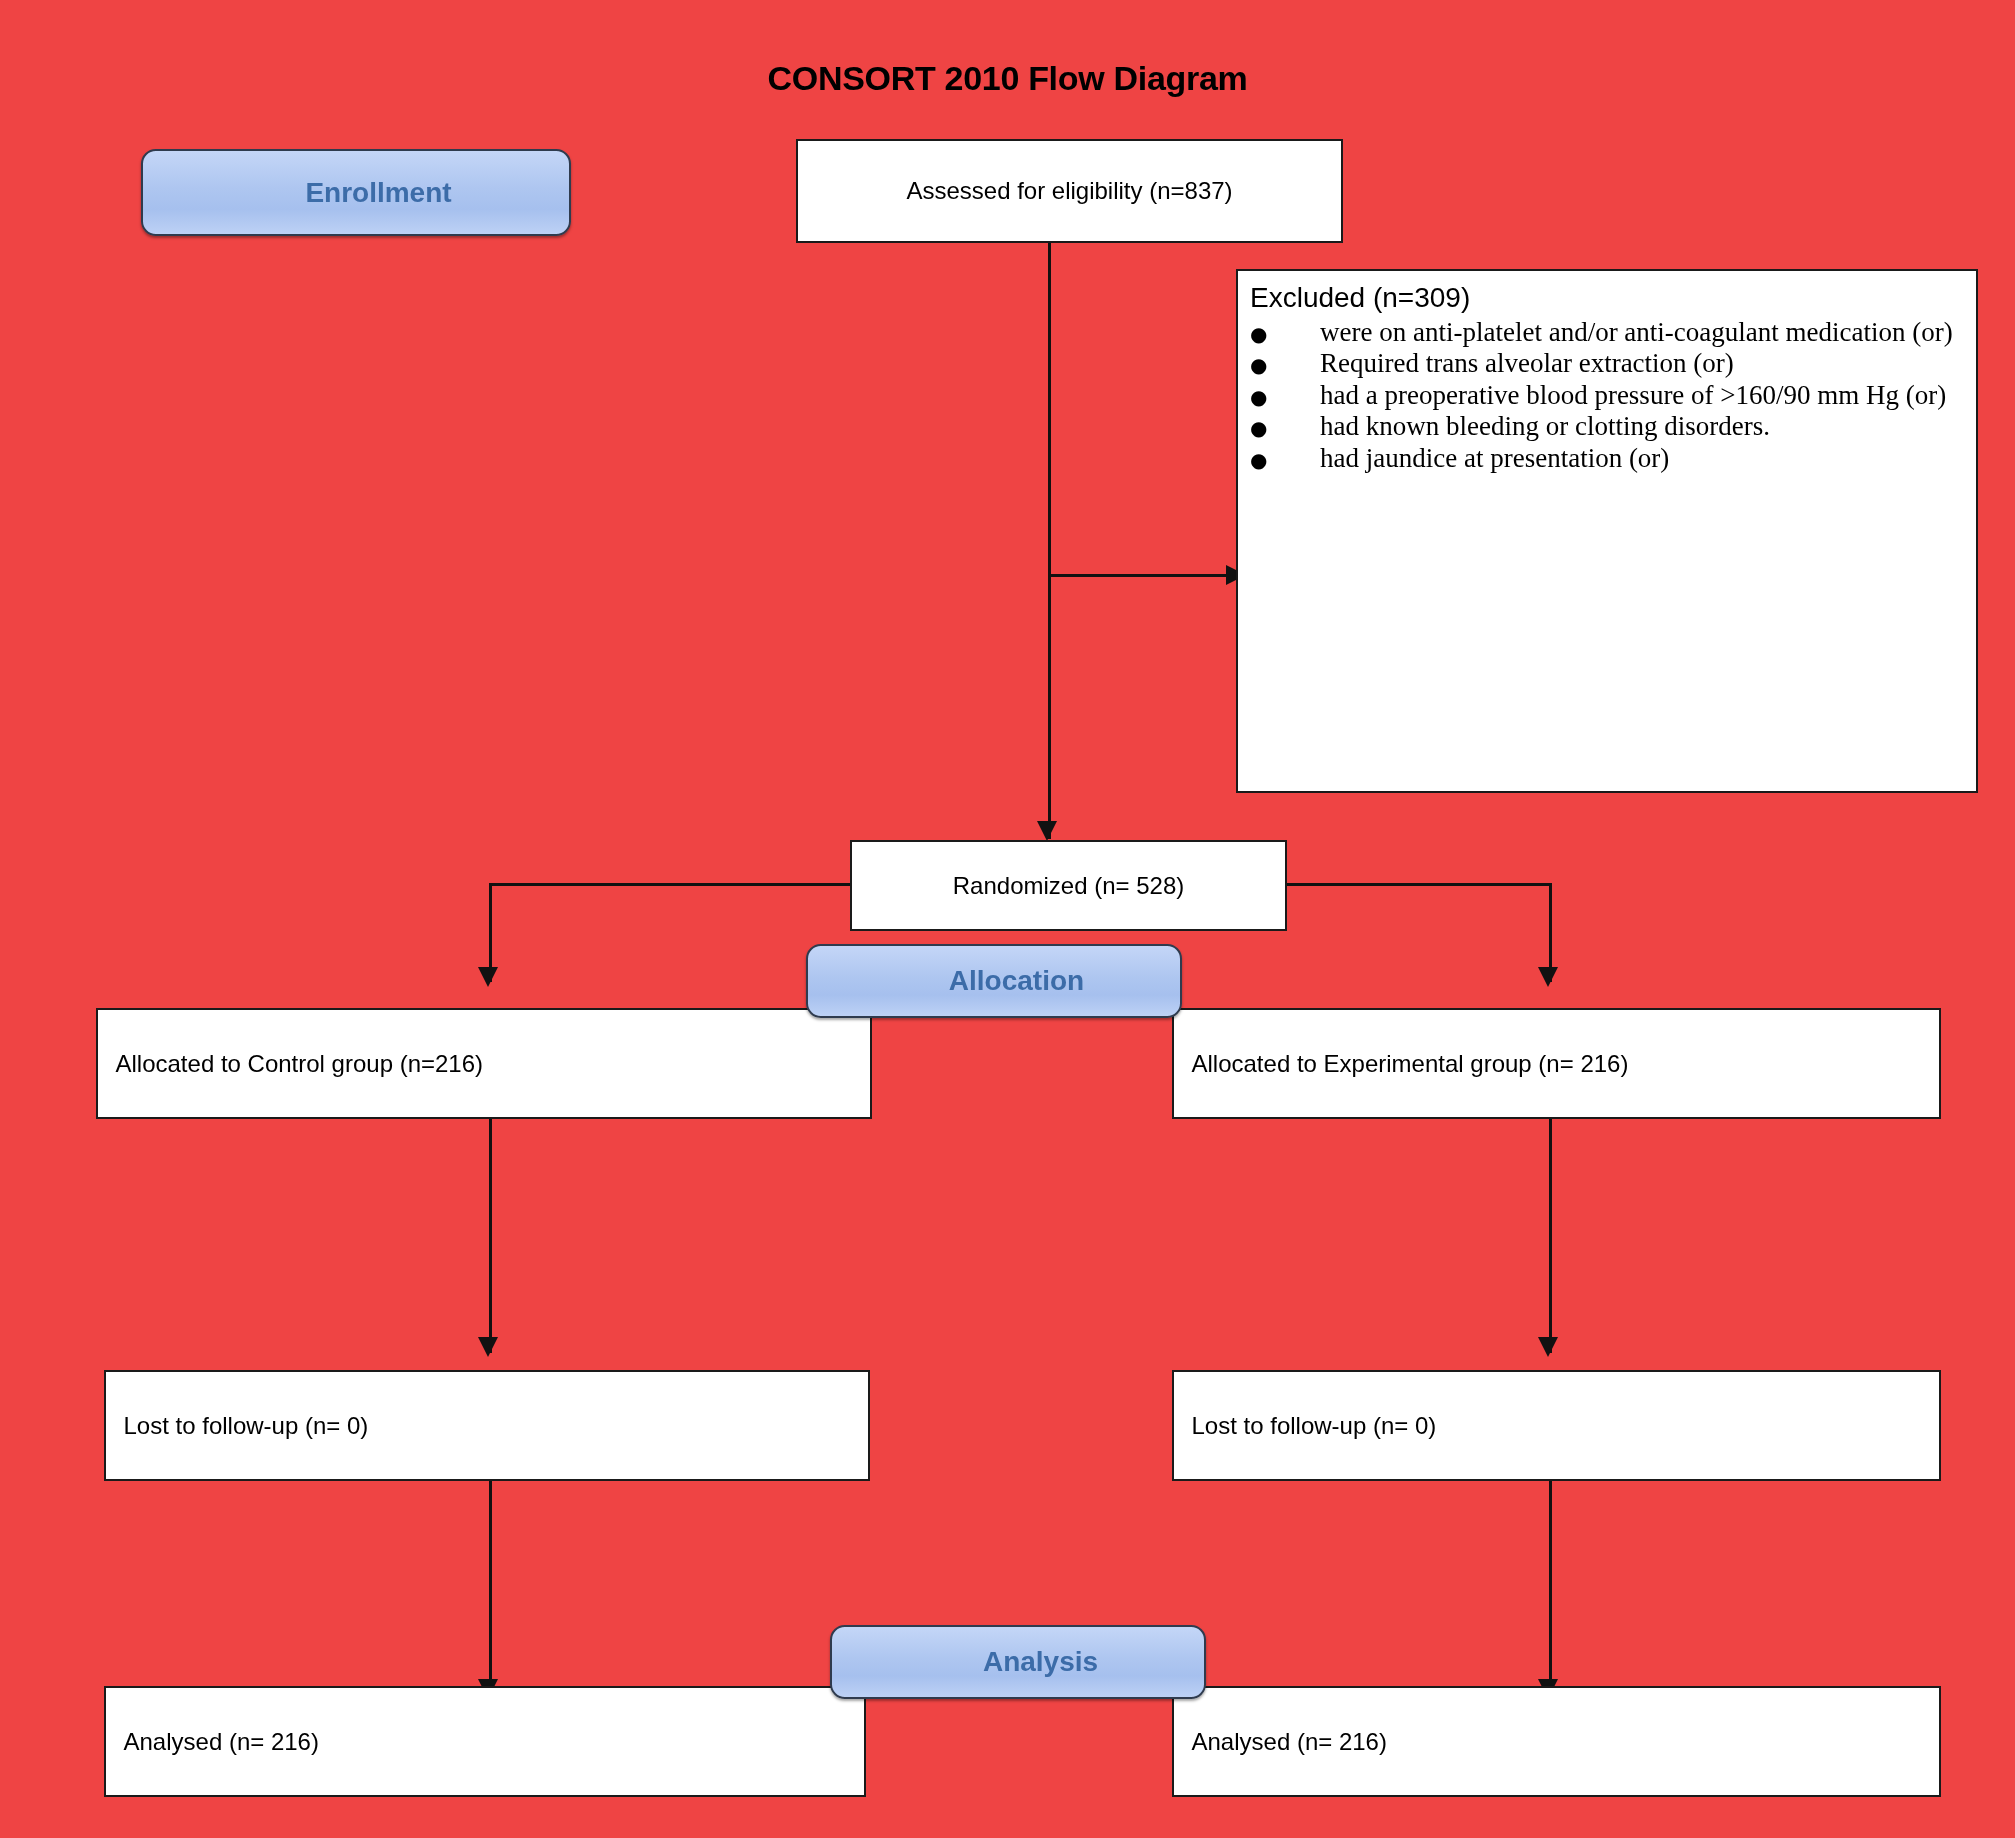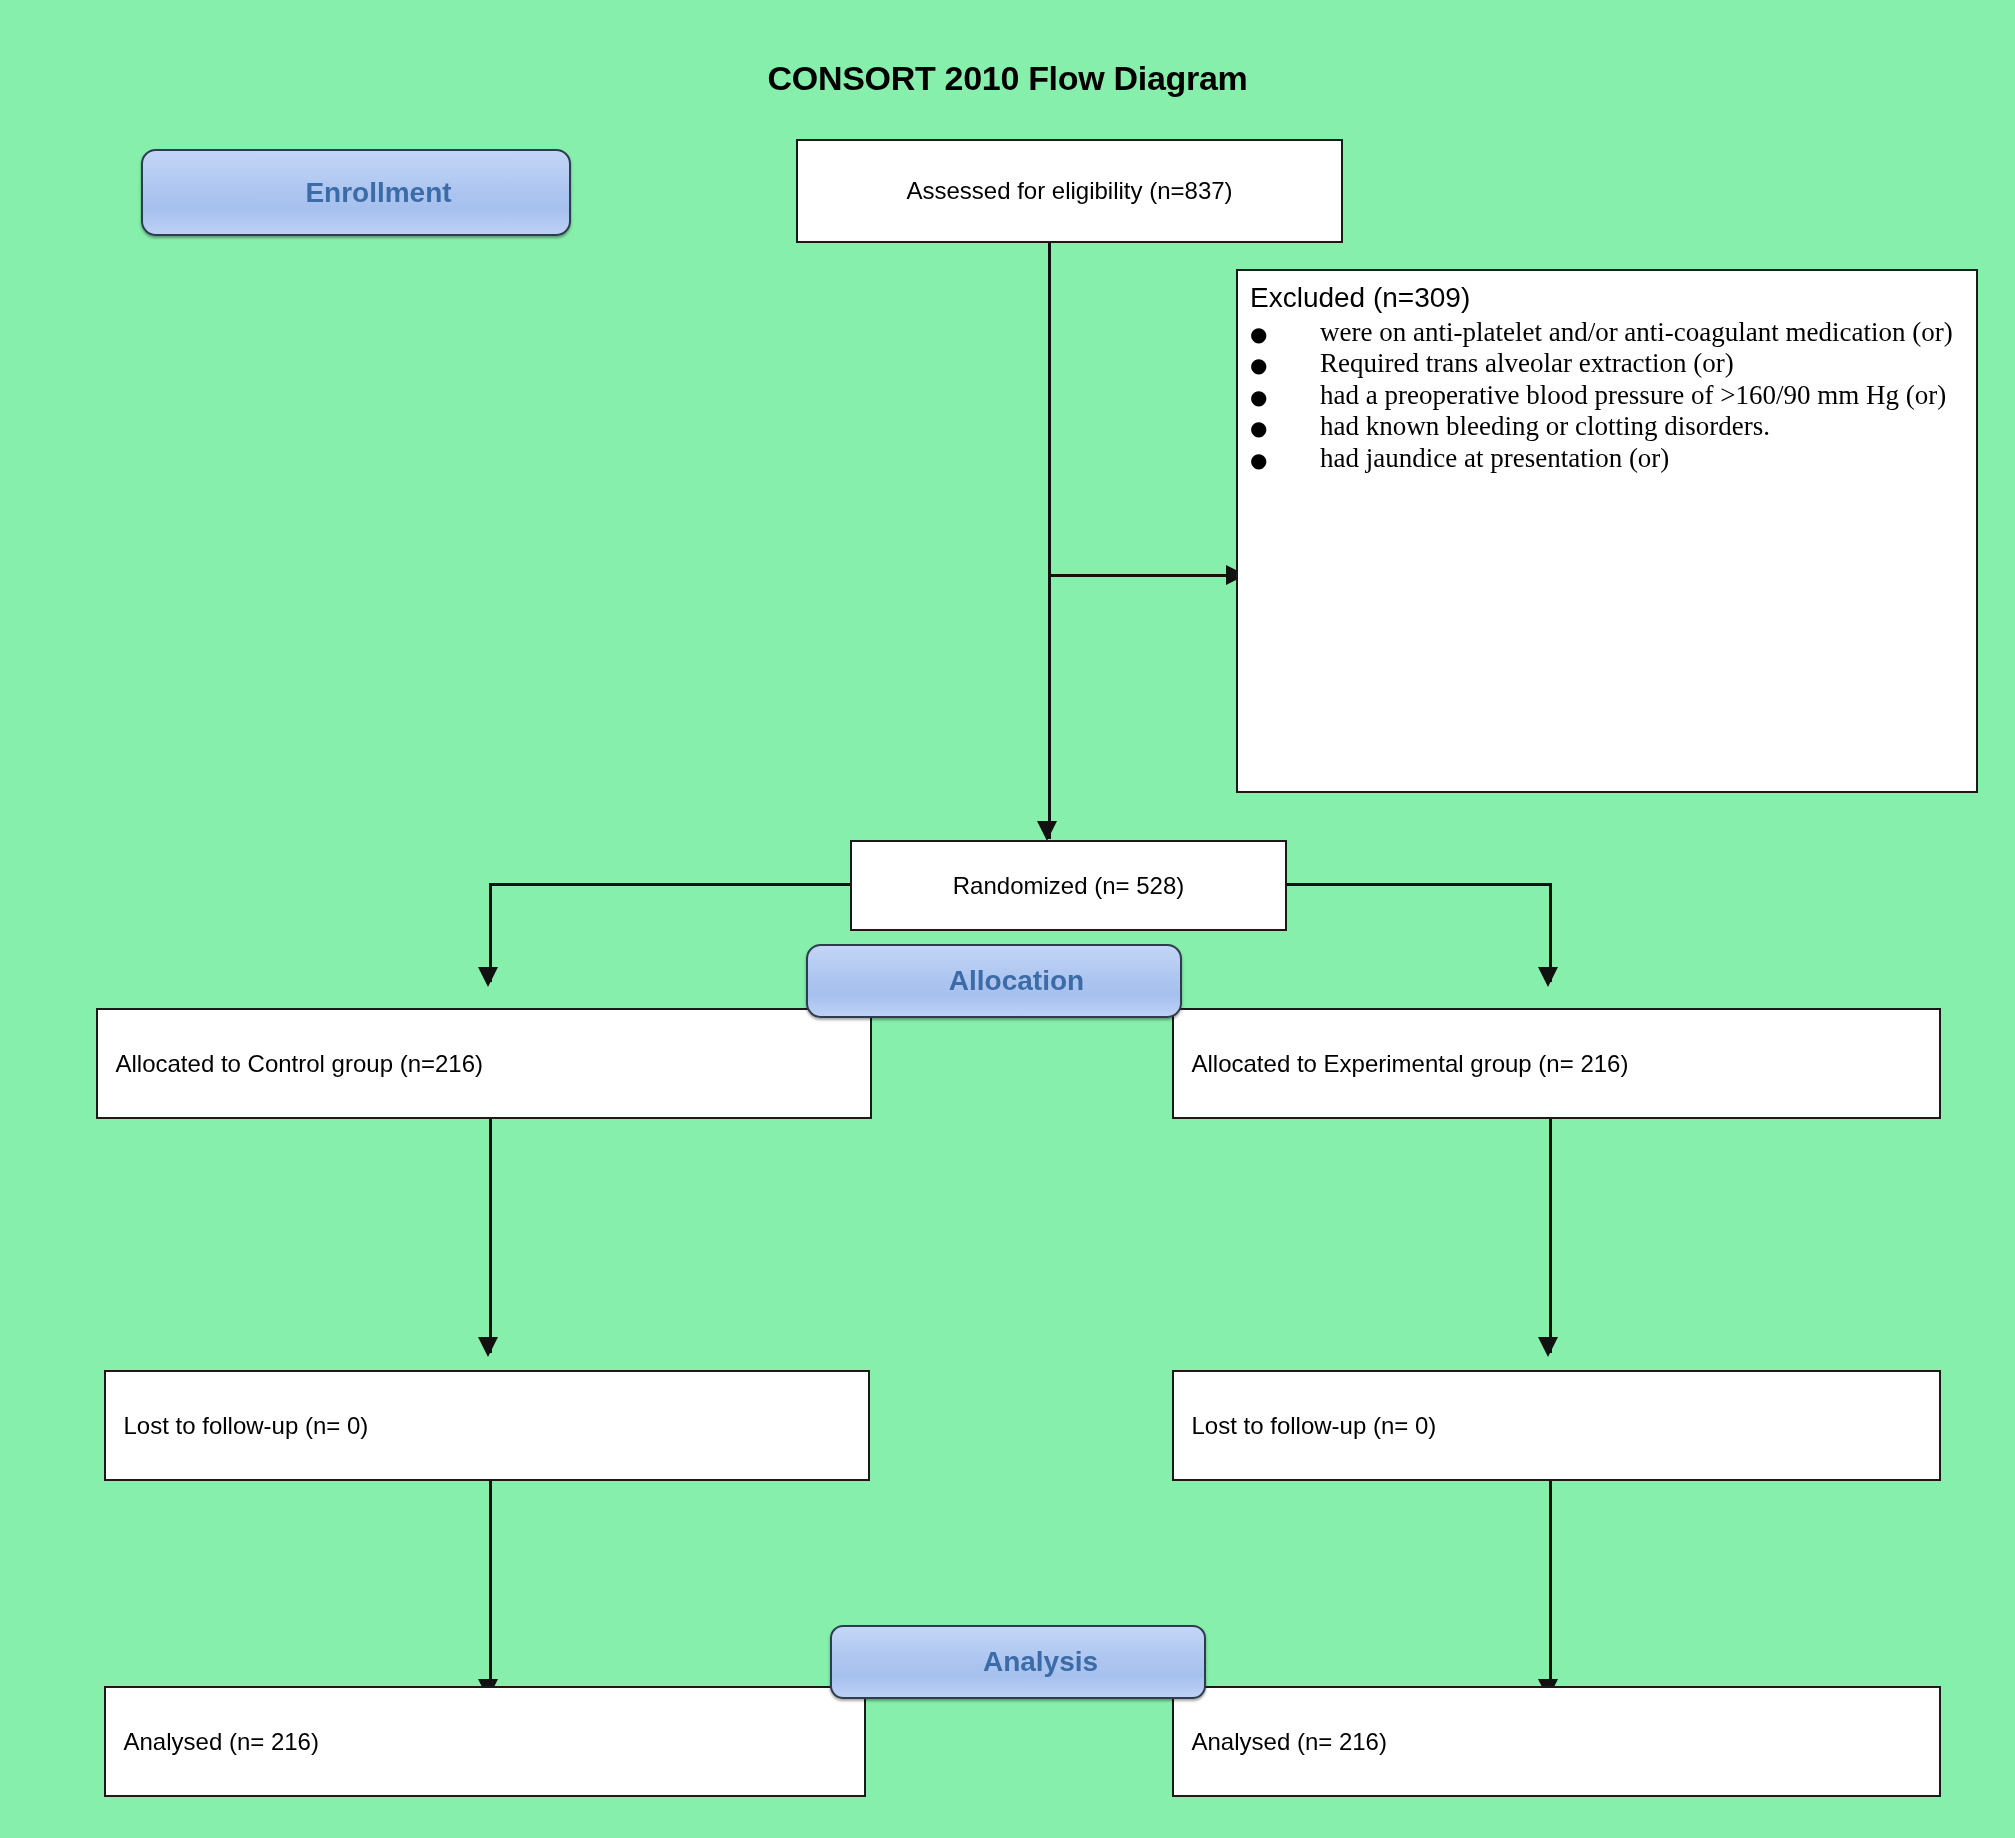--- a/index.html
+++ b/index.html
@@ -6,21 +6,21 @@
   html,body{margin:0;padding:0;background:#ffffff;}
   body{
     font-family:"Liberation Sans", sans-serif;
     color:#000;
     -webkit-font-smoothing:antialiased;
   }
   #stage{
     position:relative;
     width:2015px;
     height:1838px;
-    background:#86efac;
+    background:#ef4444;
     overflow:hidden;
   }
 
   
   .title{
     position:absolute;
     left:0; top:59px;
     width:2015px;
     text-align:center;
     font-size:34px;
@@ -212,21 +212,21 @@
   <div class="node" style="left:1172px; top:1370px; width:769px; height:111px; display:flex; align-items:center;">
     <span class="txt" style="margin-left:17.5px;">Lost to follow-up (n= 0)</span>
   </div>
 
   <div class="vline" style="left:489px; top:1481px; height:215px;"></div>
   <div class="arrowdown" style="left:478px; top:1679px;"></div>
 
   <div class="vline" style="left:1549px; top:1481px; height:215px;"></div>
   <div class="arrowdown" style="left:1538px; top:1679px;"></div>
 
-  <div class="badge" style="left:830px; top:1625px; width:376px; height:74px;border-radius:13px;">
+  <div class="badge" style="left:830px; top:1625px; width:376px; height:74px;">
     <span>Analysis</span>
   </div>
 
   <div class="node" style="left:104px; top:1686px; width:762px; height:111px; display:flex; align-items:center;">
     <span class="txt" style="margin-left:17.5px;">Analysed (n= 216)</span>
   </div>
 
   <div class="node" style="left:1172px; top:1686px; width:769px; height:111px; display:flex; align-items:center;">
     <span class="txt" style="margin-left:17.5px;">Analysed (n= 216)</span>
   </div>

